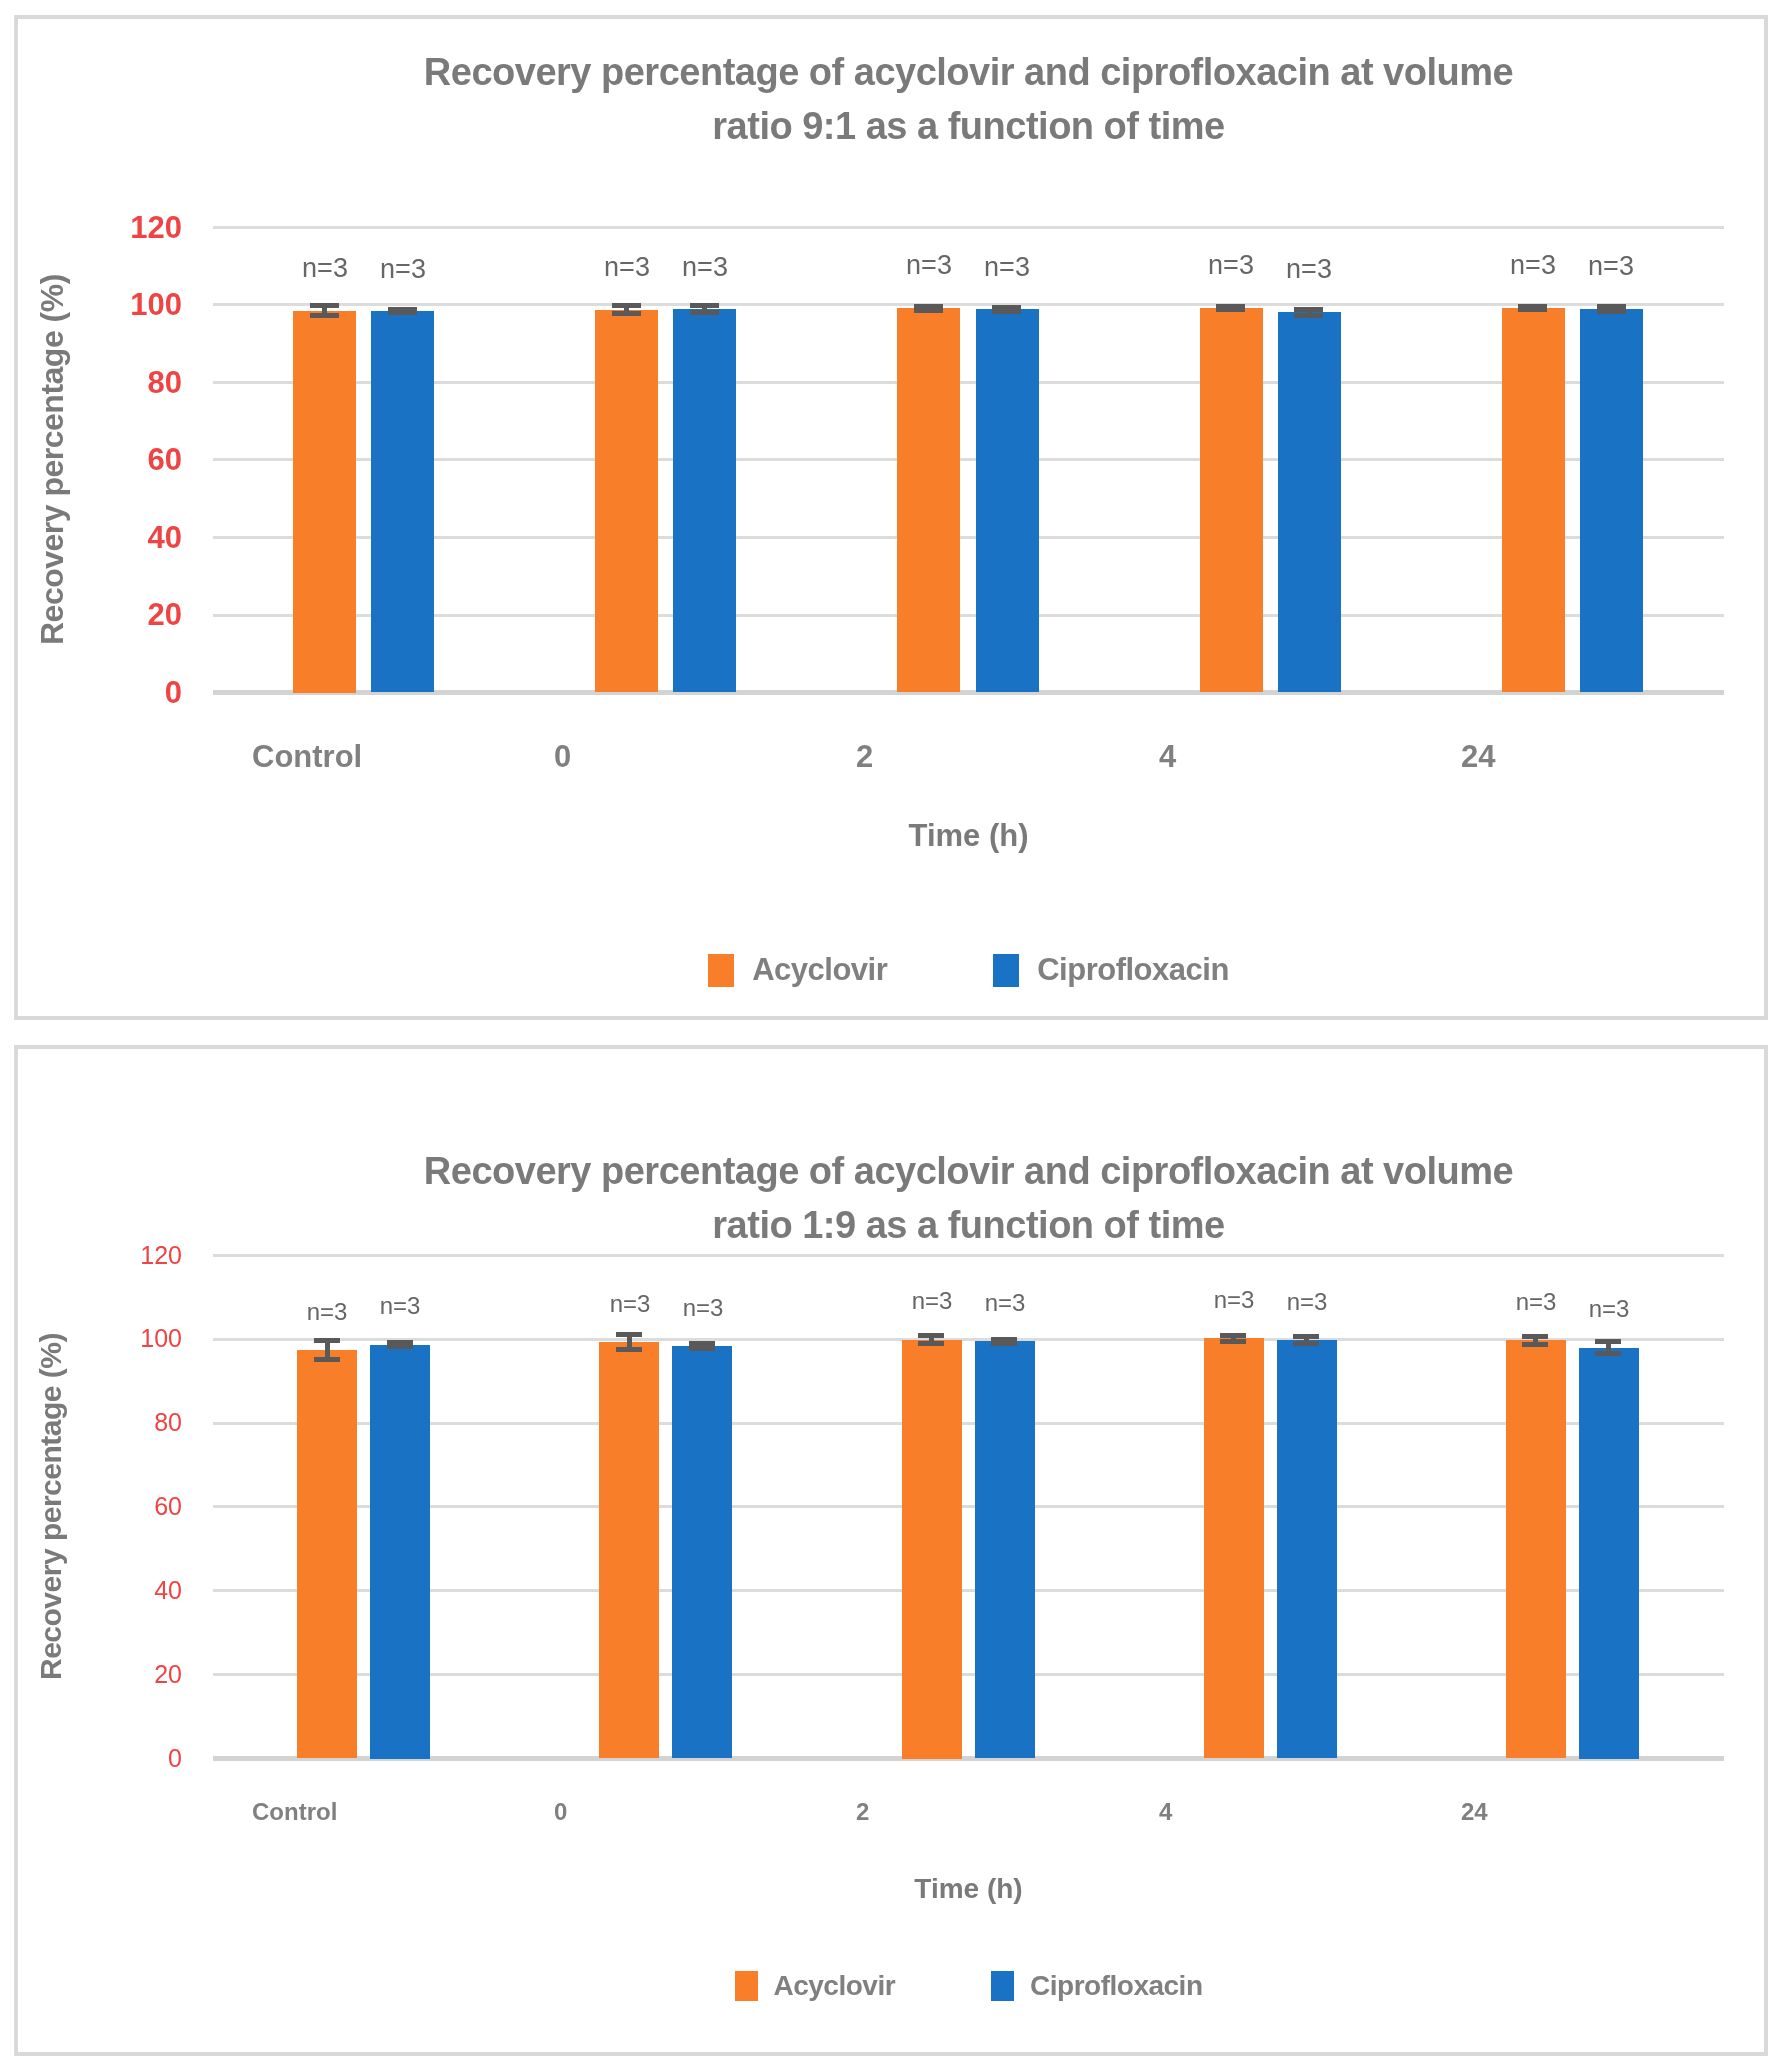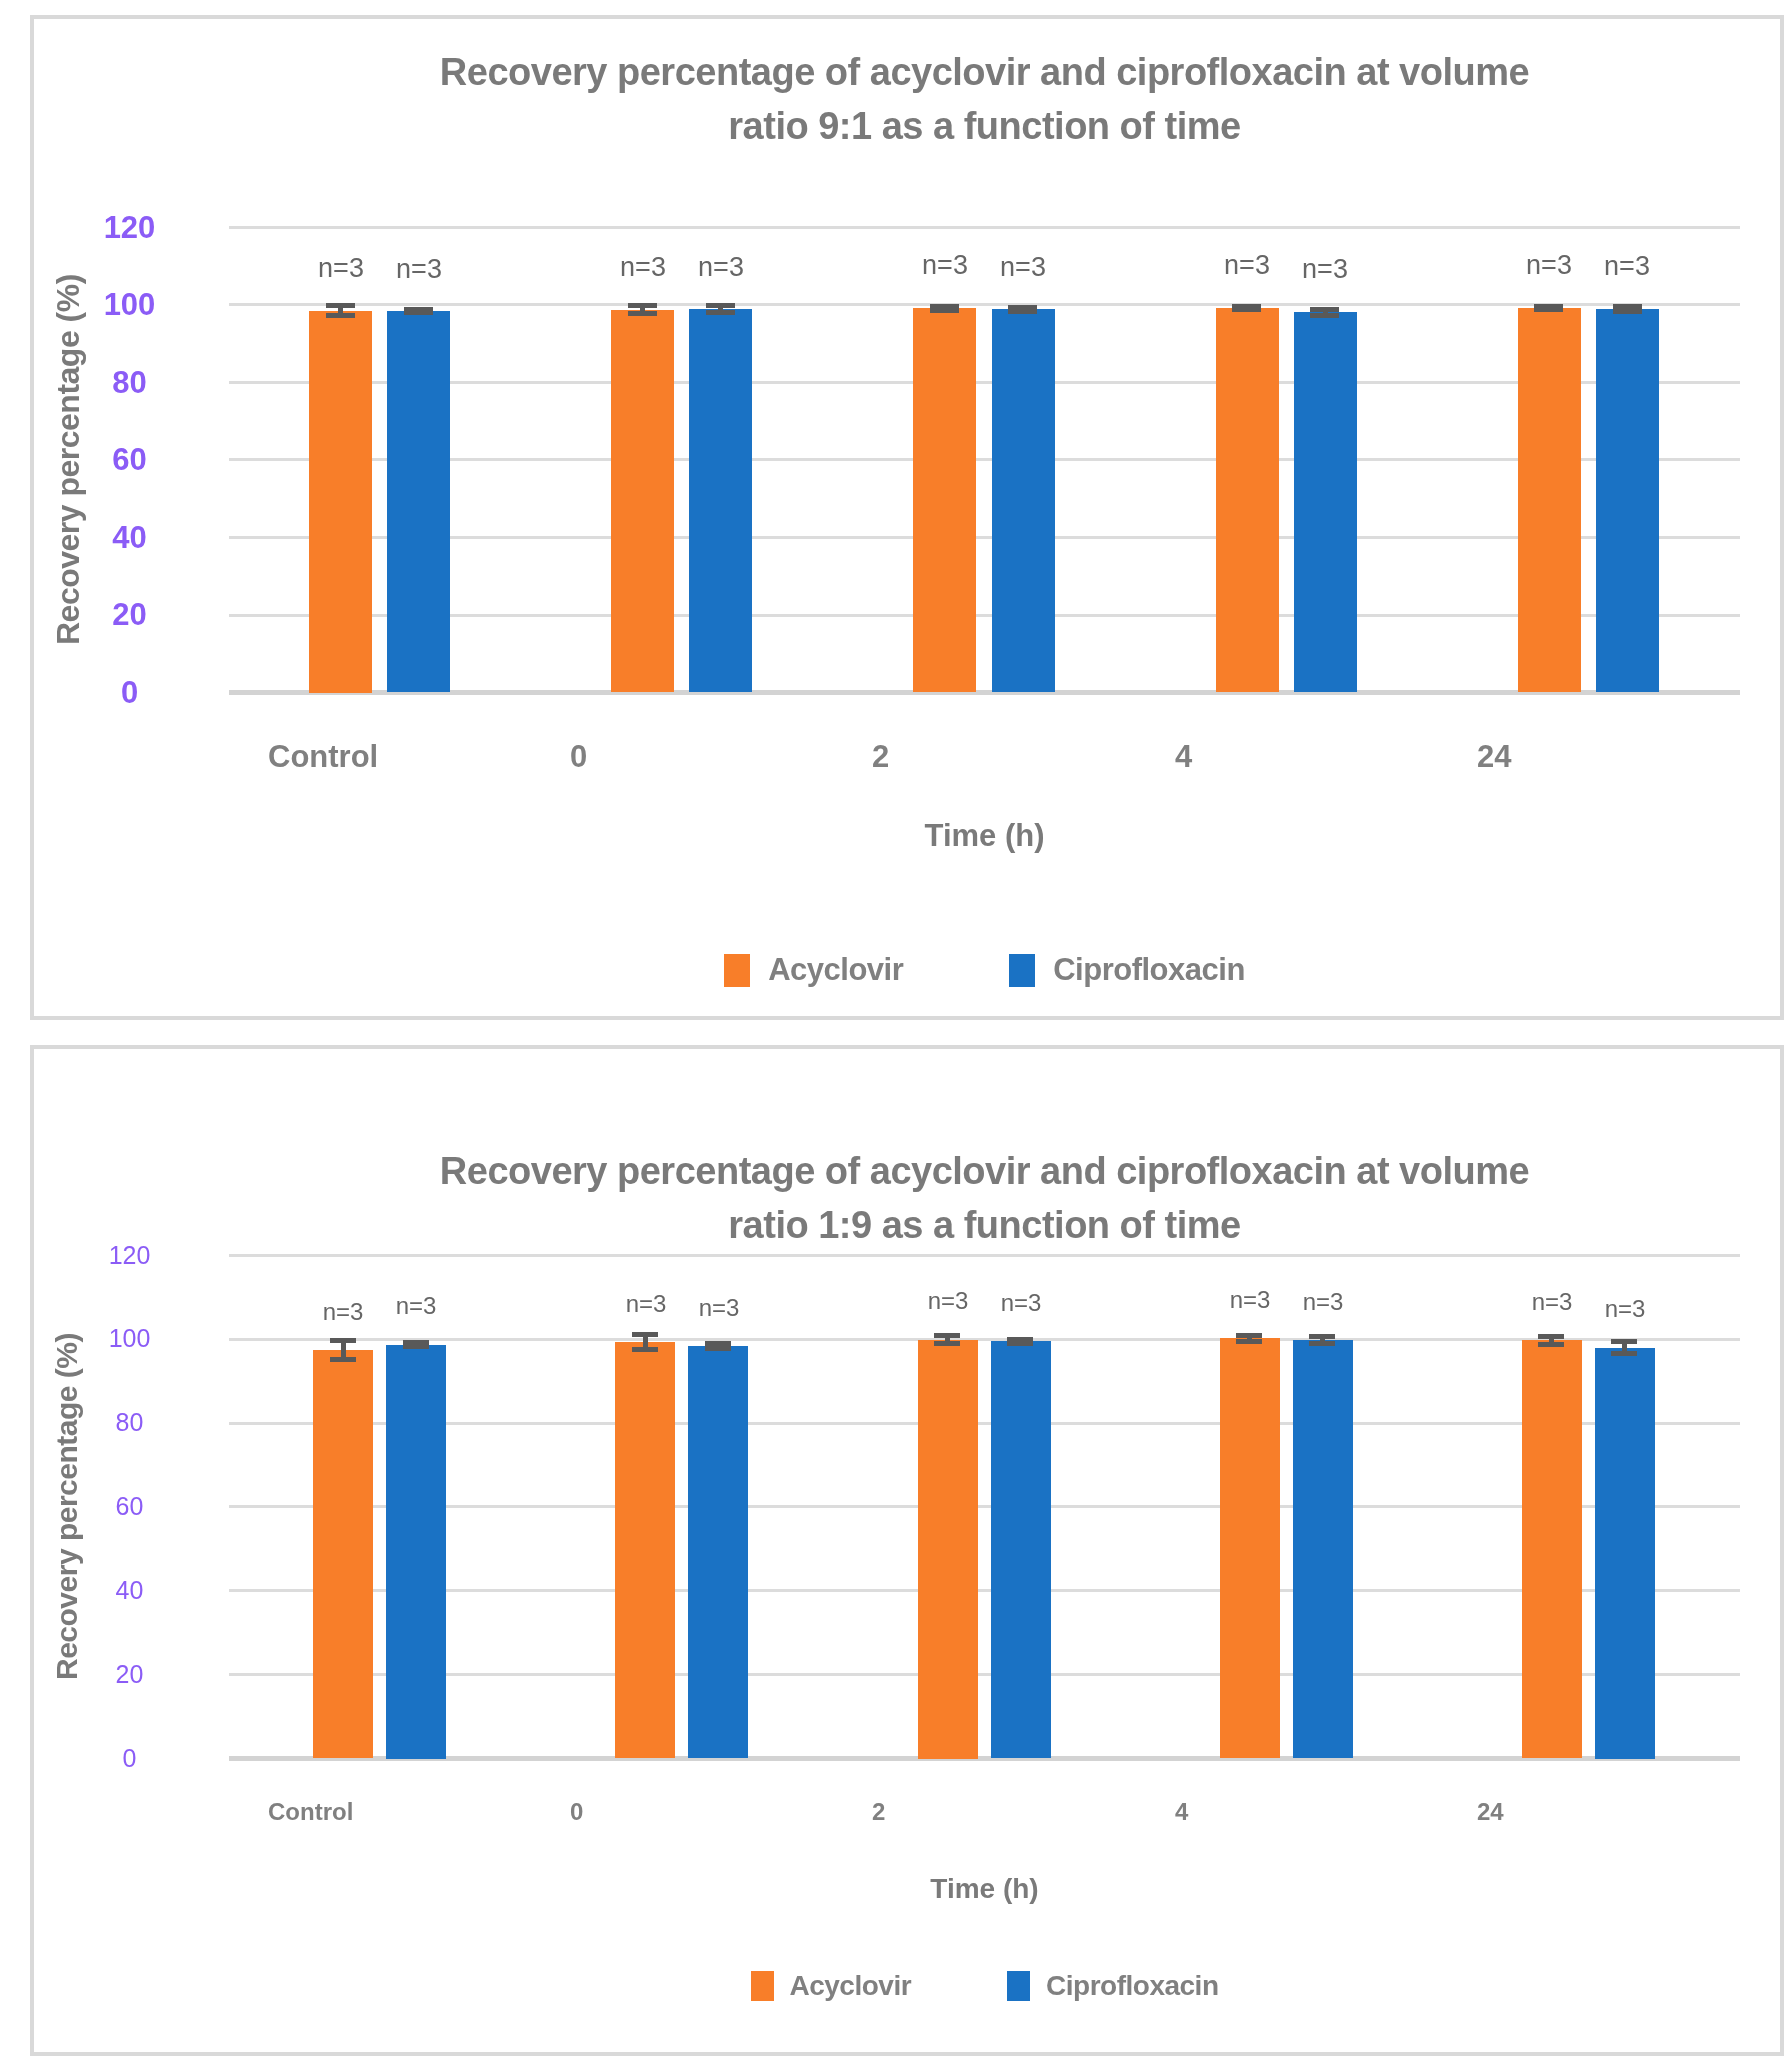--- a/index.html
+++ b/index.html
@@ -1,40 +1,40 @@
 <!DOCTYPE html>
 <html style="font-size:8px"><head>
 <meta charset="utf-8">
 <style>
   html,body{margin:0;padding:0;background:#ffffff;}
   #screen{
     position:relative;width:1785px;height:2066px;background:#ffffff;
     font-family:"Liberation Sans", sans-serif;overflow:hidden;
   }
   .panel{
-    position:absolute;left:30px;background:#ffffff;
+    position:absolute;left:14px;background:#ffffff;
     border:4px solid #d9d9d9;box-sizing:border-box;
   }
   #panel0{top:15px;width:1754px;height:1005px;}
   #panel1{top:1045px;width:1754px;height:1011px;}
   .chart-title{
     position:absolute;text-align:center;color:#7a7a7a;font-weight:700;
     letter-spacing:-0.5px;
   }
   #panel0 .chart-title{left:195px;width:1511px;top:26px;font-size:38px;line-height:54px;}
   #panel1 .chart-title{left:195px;width:1511px;top:95px;font-size:38px;line-height:54px;}
   .y-axis-title{
     position:absolute;display:flex;align-items:center;justify-content:center;
     color:#7a7a7a;font-weight:700;writing-mode:vertical-rl;transform:rotate(180deg);
     letter-spacing:-0.5px;
   }
   .gridline{position:absolute;background:#dcdcdc;height:2.5px;}
   .gridline.baseline{background:#d3d3d3;height:5px;}
   .tick-label{
-    position:absolute;text-align:center;color:#8b5cf6;height:41px;line-height:41px;
+    position:absolute;text-align:right;color:#ef4444;height:41px;line-height:41px;
   }
   .bar{position:absolute;}
   .err-line{position:absolute;background:#595959;width:5px;}
   .err-cap{position:absolute;background:#595959;height:5px;}
   .n3-label{position:absolute;text-align:center;color:#666666;font-weight:400;}
   .cat-label{position:absolute;color:#808080;font-weight:700;}
   .x-axis-title{position:absolute;text-align:center;color:#7a7a7a;font-weight:700;}
   .legend{position:absolute;display:flex;justify-content:center;align-items:center;}
   .legend-item{display:flex;align-items:center;}
   .legend-swatch{display:inline-block;}

